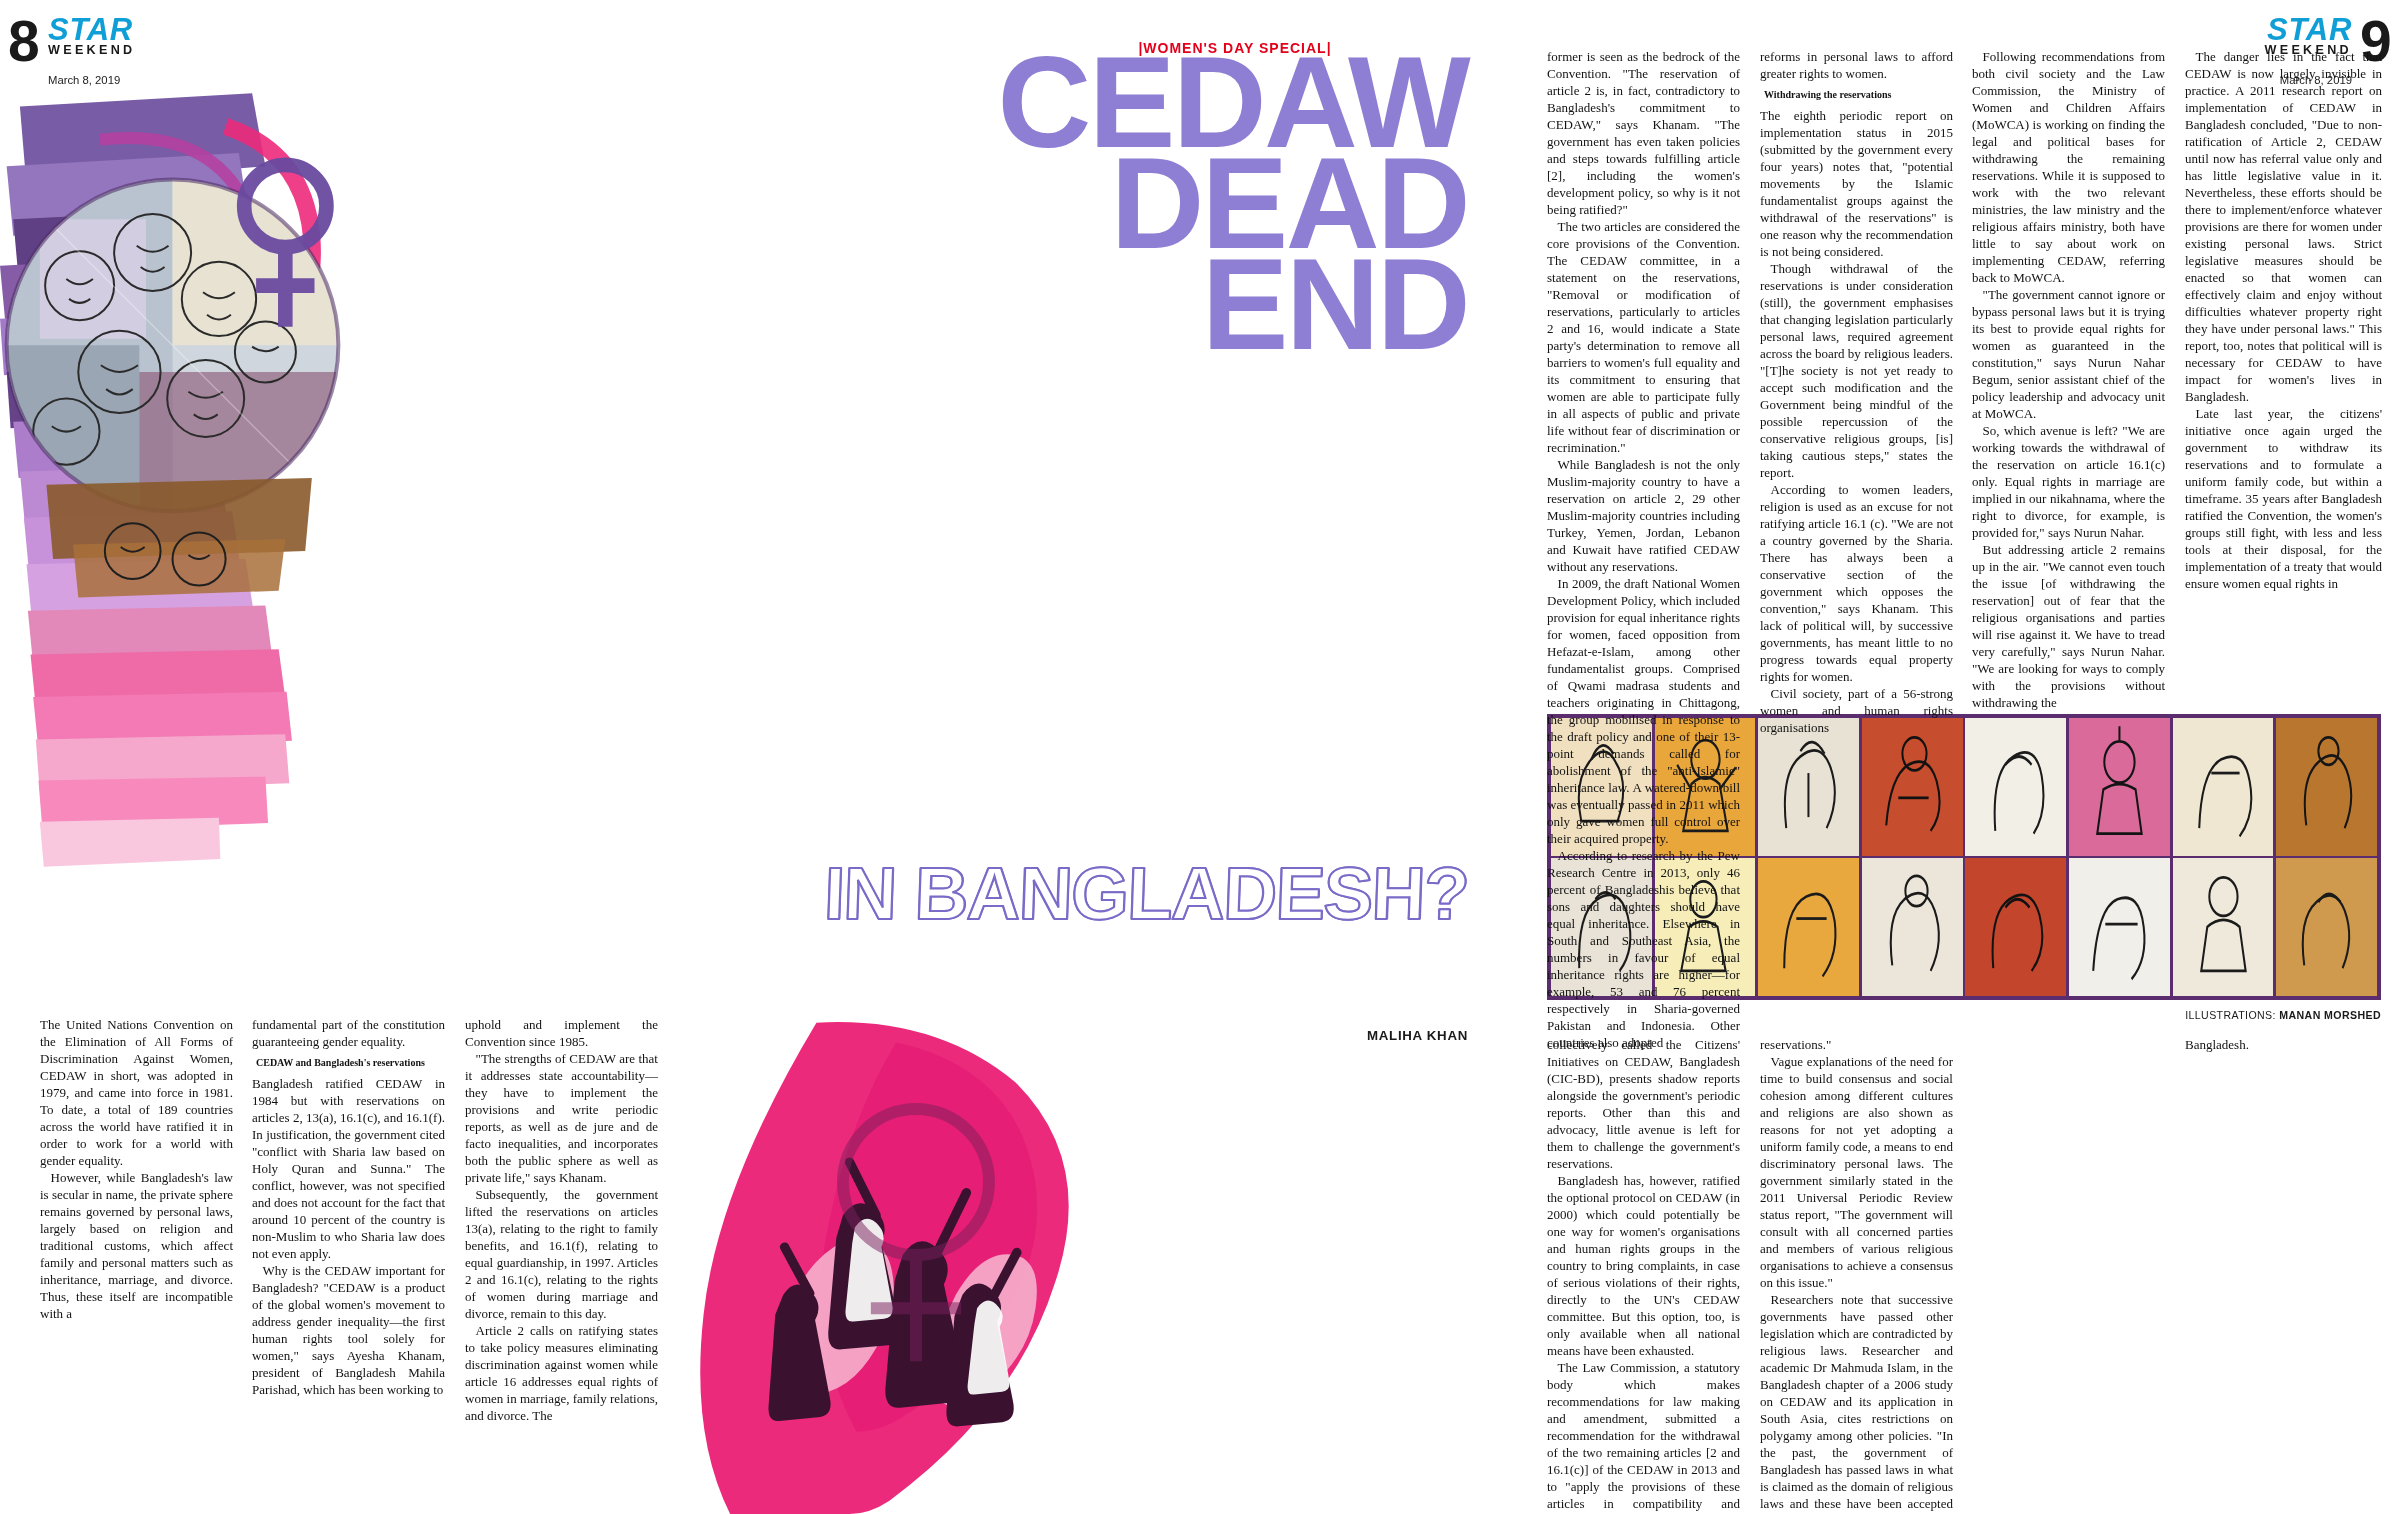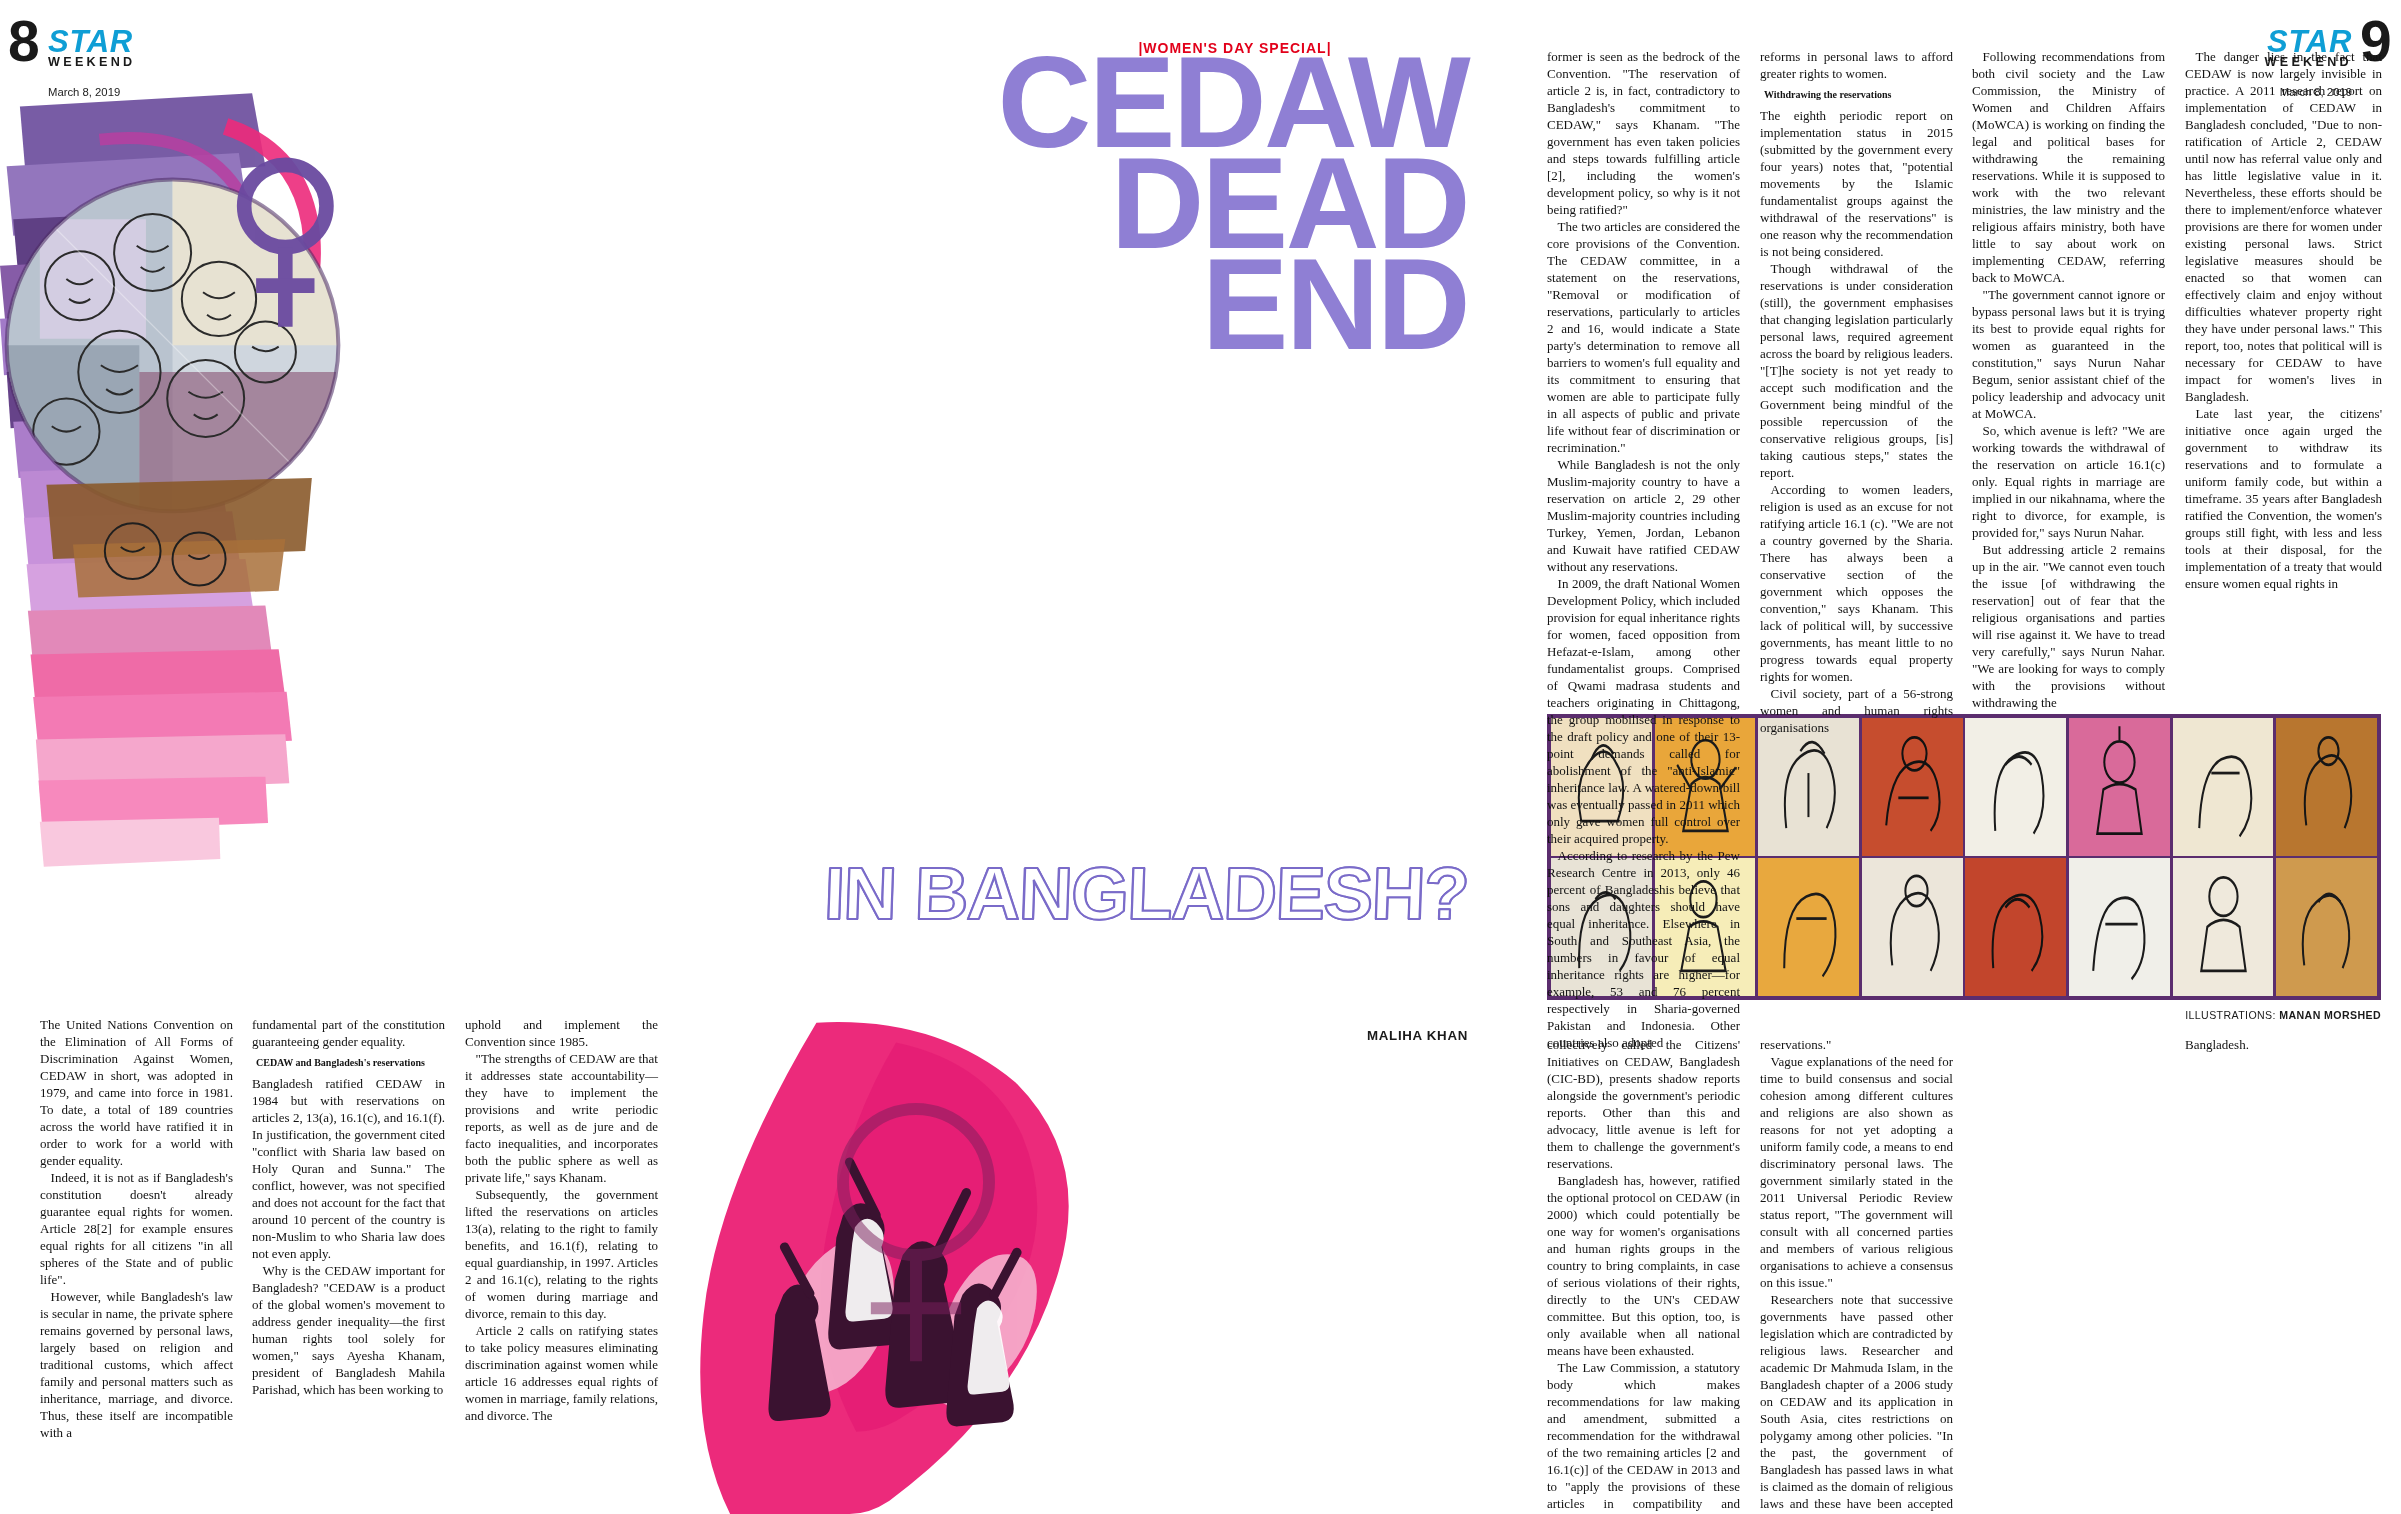--- a/index.html
+++ b/index.html
@@ -61,21 +61,20 @@
   .masthead-left .brand-block { left: 28px; }
   .masthead-right .brand-block { right: 29px; text-align: right; }
   .brand-star {
     font-family: "Liberation Sans", sans-serif;
     font-weight: bold;
     font-style: italic;
     font-size: 31px;
     line-height: 26.6px;
     color: #0f9ed5;
     letter-spacing: 0.7px;
-    margin-top: 12px;
   }
   .brand-weekend {
     font-family: "Liberation Sans", sans-serif;
     font-weight: bold;
     font-size: 12.6px;
     line-height: 13.3px;
     letter-spacing: 3.3px;
     color: #1a1a1a;
   }
   .brand-date {
@@ -557,21 +556,20 @@
     <p>But addressing article 2 remains up in the air. "We cannot even touch the issue [of withdrawing the reservation] out of fear that the religious organisations and parties will rise against it. We have to tread very carefully," says Nurun Nahar. "We are looking for ways to comply with the provisions without withdrawing the</p>
   </div>
 
   <div class="col" id="c-top-4">
     <p>The danger lies in the fact that CEDAW is now largely invisible in practice. A 2011 research report on implementation of CEDAW in Bangladesh concluded, "Due to non-ratification of Article 2, CEDAW until now has referral value only and has little legislative value in it. Nevertheless, these efforts should be there to implement/enforce whatever provisions are there for women under existing personal laws. Strict legislative measures should be enacted so that women can effectively claim and enjoy without difficulties whatever property right they have under personal laws." This report, too, notes that political will is necessary for CEDAW to have impact for women's lives in Bangladesh.</p>
     <p>Late last year, the citizens' initiative once again urged the government to withdraw its reservations and to formulate a uniform family code, but within a timeframe. 35 years after Bangladesh ratified the Convention, the women's groups still fight, with less and less tools at their disposal, for the implementation of a treaty that would ensure women equal rights in</p>
   </div>
 
   <div class="col" id="c-bot-1">
     <p class="first">The United Nations Convention on the Elimination of All Forms of Discrimination Against Women, CEDAW in short, was adopted in 1979, and came into force in 1981. To date, a total of 189 countries across the world have ratified it in order to work for a world with gender equality.</p>
-    <p>Indeed, it is not as if Bangladesh's constitution doesn't already guarantee equal rights for women. Article 28[2] for example ensures equal rights for all citizens "in all spheres of the State and of public life".</p>
     <p>However, while Bangladesh's law is secular in name, the private sphere remains governed by personal laws, largely based on religion and traditional customs, which affect family and personal matters such as inheritance, marriage, and divorce. Thus, these itself are incompatible with a</p>
   </div>
 
   <div class="col" id="c-bot-2">
     <p class="first">fundamental part of the constitution guaranteeing gender equality.</p>
     <h4>CEDAW and Bangladesh's reservations</h4>
     <p class="first">Bangladesh ratified CEDAW in 1984 but with reservations on articles 2, 13(a), 16.1(c), and 16.1(f). In justification, the government cited "conflict with Sharia law based on Holy Quran and Sunna." The conflict, however, was not specified and does not account for the fact that around 10 percent of the country is non-Muslim to who Sharia law does not even apply.</p>
     <p>Why is the CEDAW important for Bangladesh? "CEDAW is a product of the global women's movement to address gender inequality—the first human rights tool solely for women," says Ayesha Khanam, president of Bangladesh Mahila Parishad, which has been working to</p>
   </div>
 

